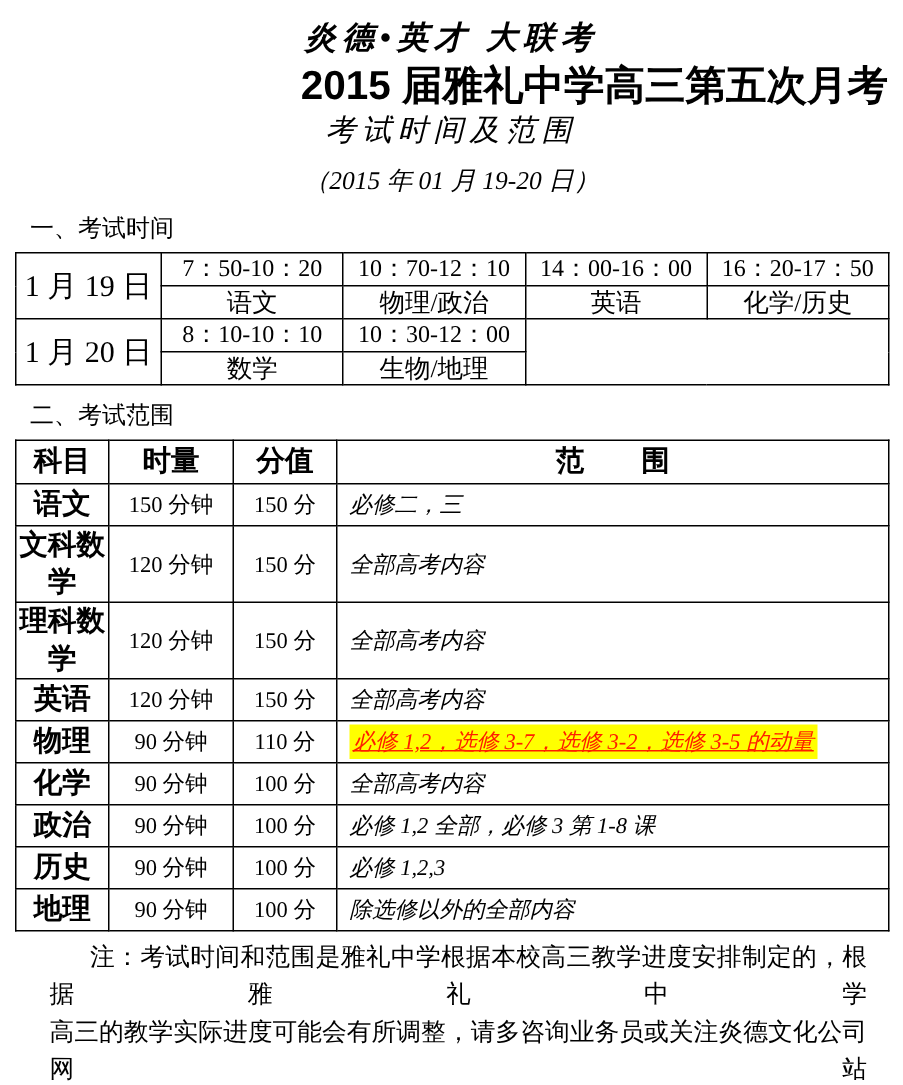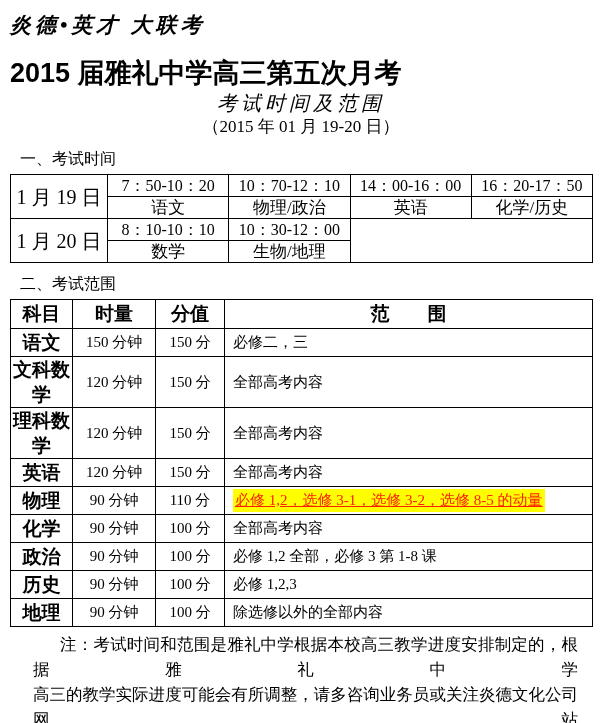--- a/index.html
+++ b/index.html
@@ -7,32 +7,32 @@
     width: 602px; height: 723px;
     background: var(--page-bg, #fff);
     color: var(--text, #000);
     font-family: "Liberation Serif", serif;
     overflow: hidden;
   }
   .page { padding: 12px 10px 0 10px; }
 
   
   .brand {
-    font-size: 21px; font-weight: bold; font-style: italic;
+    text-align: center; font-size: 21px; font-weight: bold; font-style: italic;
     letter-spacing: 4px; line-height: 26px;
   }
   .main-title {
-    text-align: left; font-size: 27px; font-weight: bold;
-    font-family: "Liberation Sans", sans-serif; line-height: 32px; margin-top: 19px;
+    text-align: right; font-size: 27px; font-weight: bold;
+    font-family: "Liberation Sans", sans-serif; line-height: 32px; margin-top: 3px;
   }
   .subtitle {
     text-align: center; font-size: 20px; font-style: italic;
     letter-spacing: 4px; line-height: 25px; margin-top: 2px;
   }
-  .date-line { text-align: center; font-size: 17px; line-height: 22px; margin-top: 0; }
+  .date-line { text-align: center; font-size: 17px; line-height: 22px; margin-top: 10px; font-style: italic; }
 
   
   .sec-heading { font-size: 16px; line-height: 20px; margin: 11px 0 5px 10px; }
 
   
   table { border-collapse: collapse; width: 582px; table-layout: fixed; }
   td { border: 1px solid var(--border, #000); text-align: center; overflow: hidden; }
 
   
   .schedule td { height: 22px; font-size: 16px; line-height: 20px; padding: 0 2px; }
@@ -49,21 +49,21 @@
   .scope td.head {
     font-family: "Liberation Sans", sans-serif; font-weight: bold;
     font-size: 19px; height: 29px; line-height: 24px;
   }
   .scope td.subj {
     font-family: "Liberation Sans", sans-serif; font-weight: bold;
     font-size: 19px; line-height: 25px; height: 28px; padding: 0 1px;
   }
   .scope td.dur { font-size: 15px; height: 28px; padding: 0 2px; }
   .scope td.range {
-    text-align: left; font-size: 15px; 
+    text-align: left; font-size: 15px; font-style: italic;
     padding: 0 4px 0 8px; height: 28px;
   }
   .hl {
     background: var(--highlight-bg, #ff0);
     color: var(--highlight-text, #f20);
     text-decoration: underline;
     display: inline-block; padding: 2px 2px;
   }
 
   
@@ -160,21 +160,21 @@
       <tr>
         <td class="subj">英语</td>
         <td class="dur">120 分钟</td>
         <td class="dur">150 分</td>
         <td class="range">全部高考内容</td>
       </tr>
       <tr>
         <td class="subj">物理</td>
         <td class="dur">90 分钟</td>
         <td class="dur">110 分</td>
-        <td class="range"><span class="hl">必修 1,2，选修 3-1，选修 3-2，选修 8-5 的动量</span></td>
+        <td class="range"><span class="hl">必修 1,2，选修 3-7，选修 3-2，选修 3-5 的动量</span></td>
       </tr>
       <tr>
         <td class="subj">化学</td>
         <td class="dur">90 分钟</td>
         <td class="dur">100 分</td>
         <td class="range">全部高考内容</td>
       </tr>
       <tr>
         <td class="subj">政治</td>
         <td class="dur">90 分钟</td>

